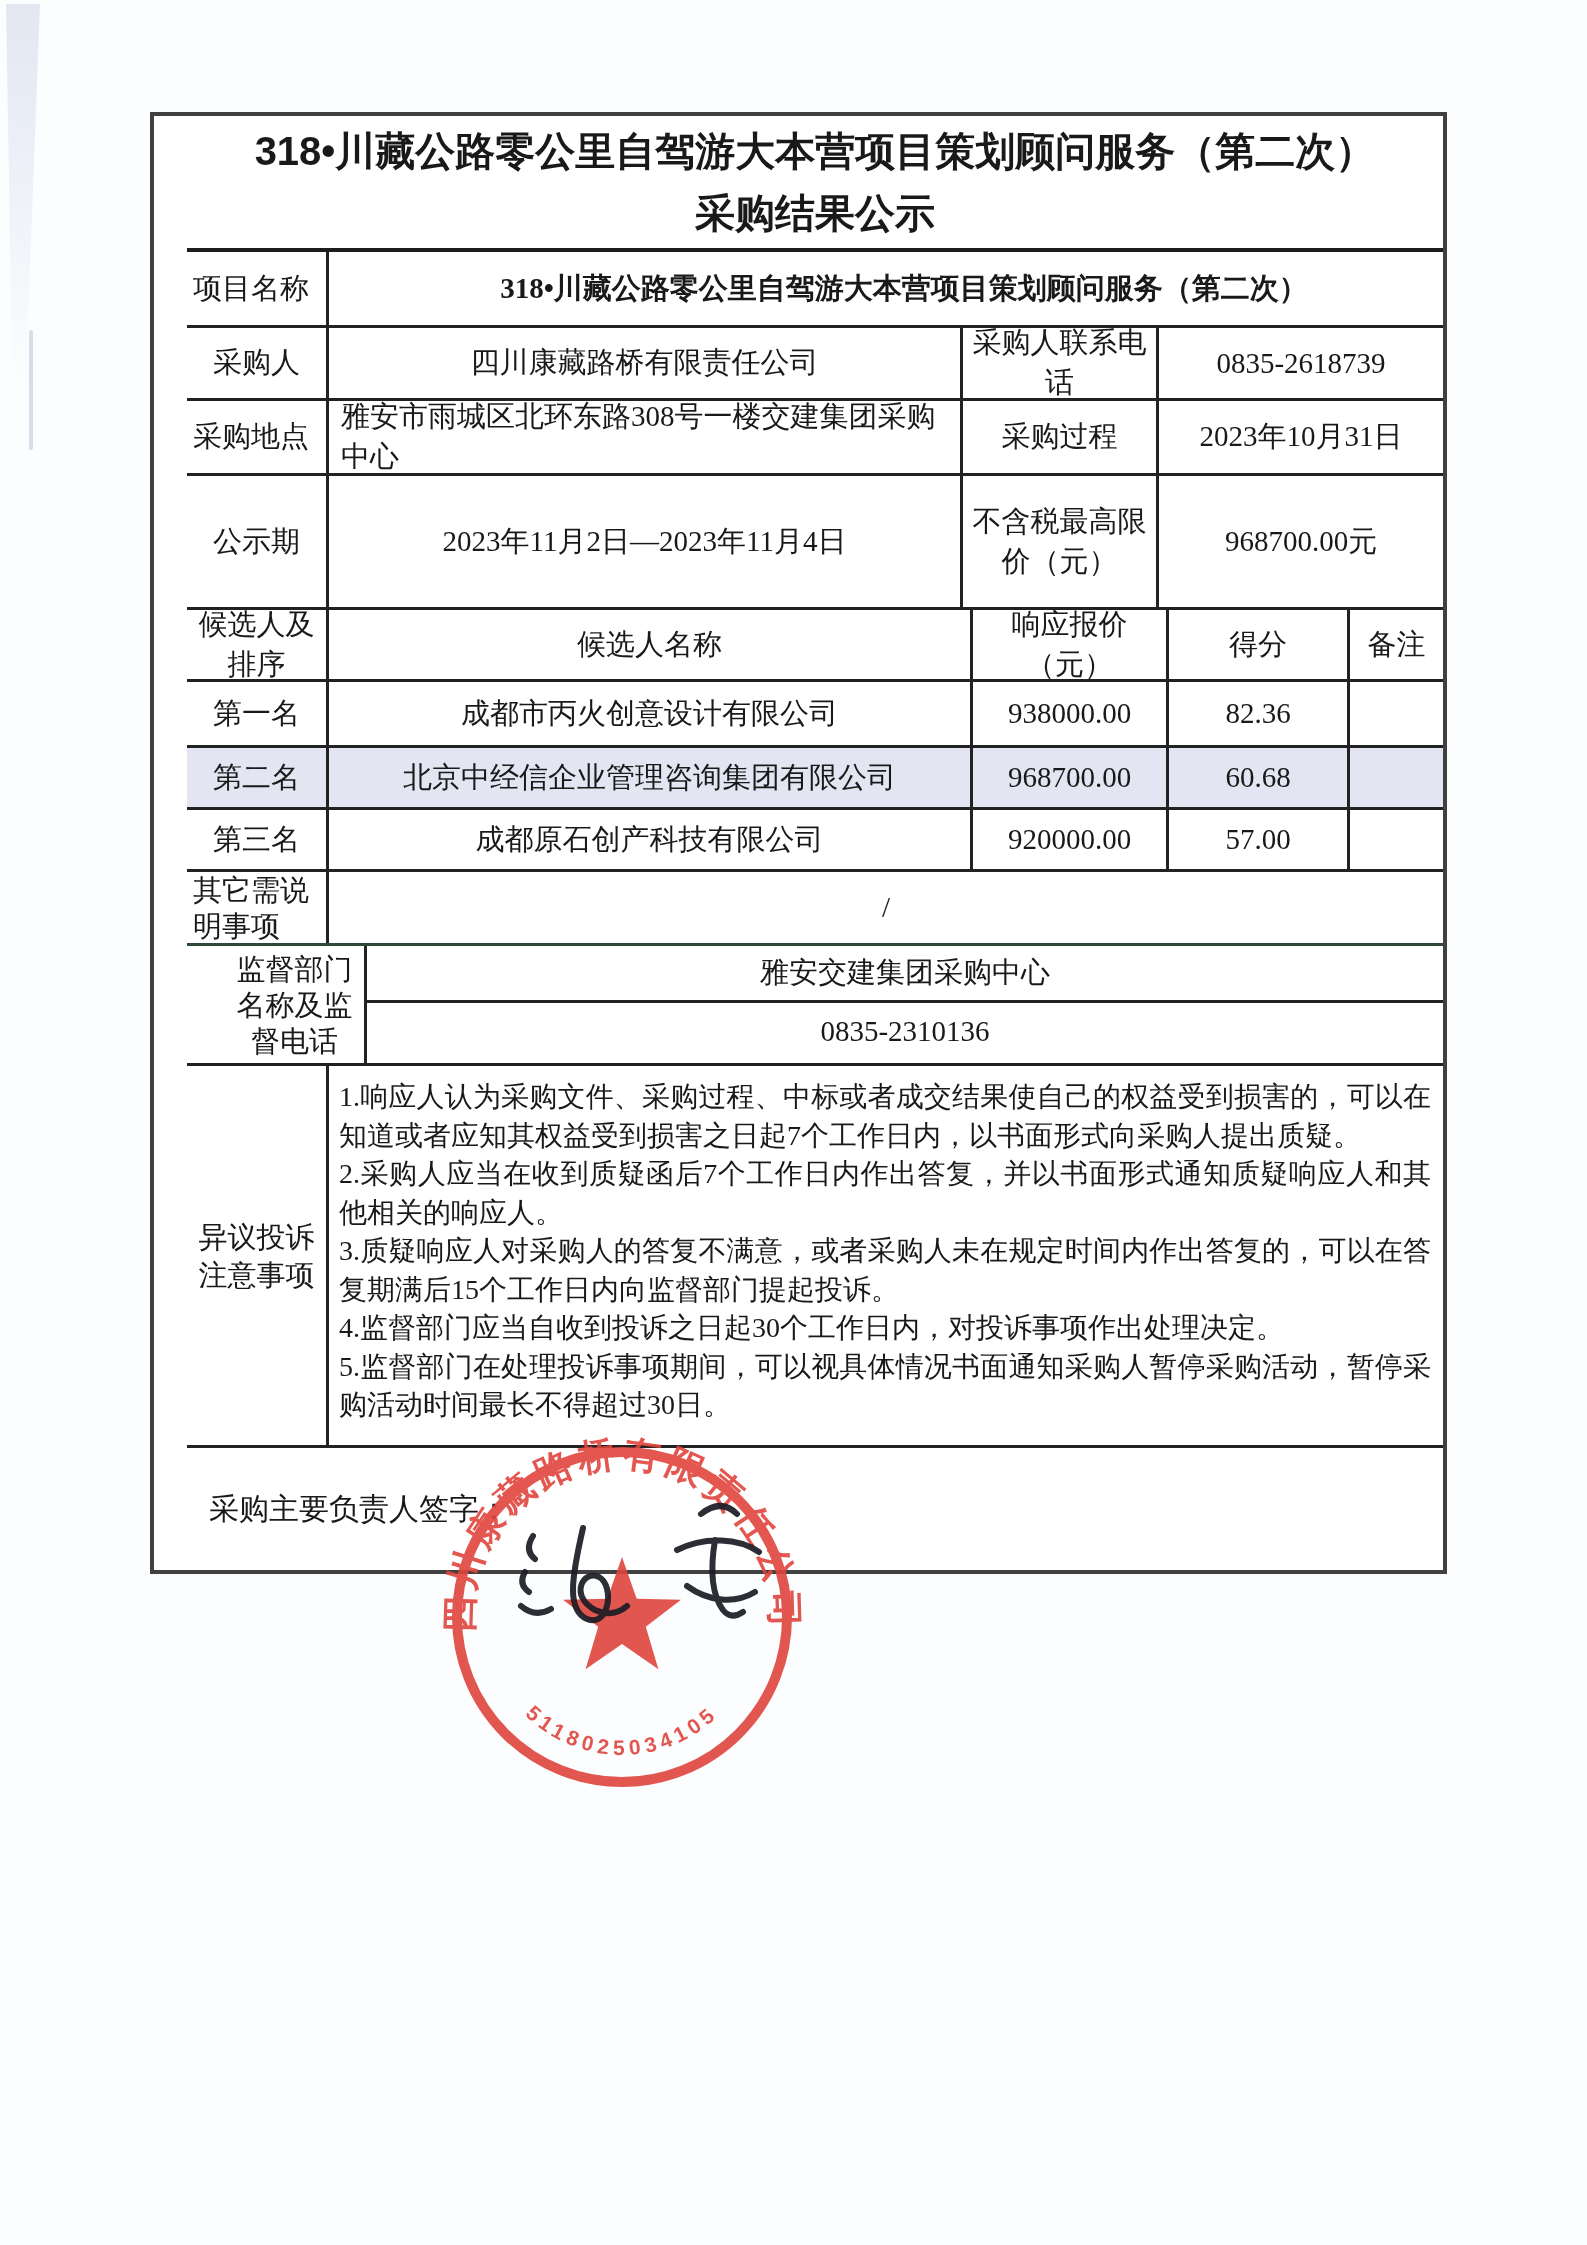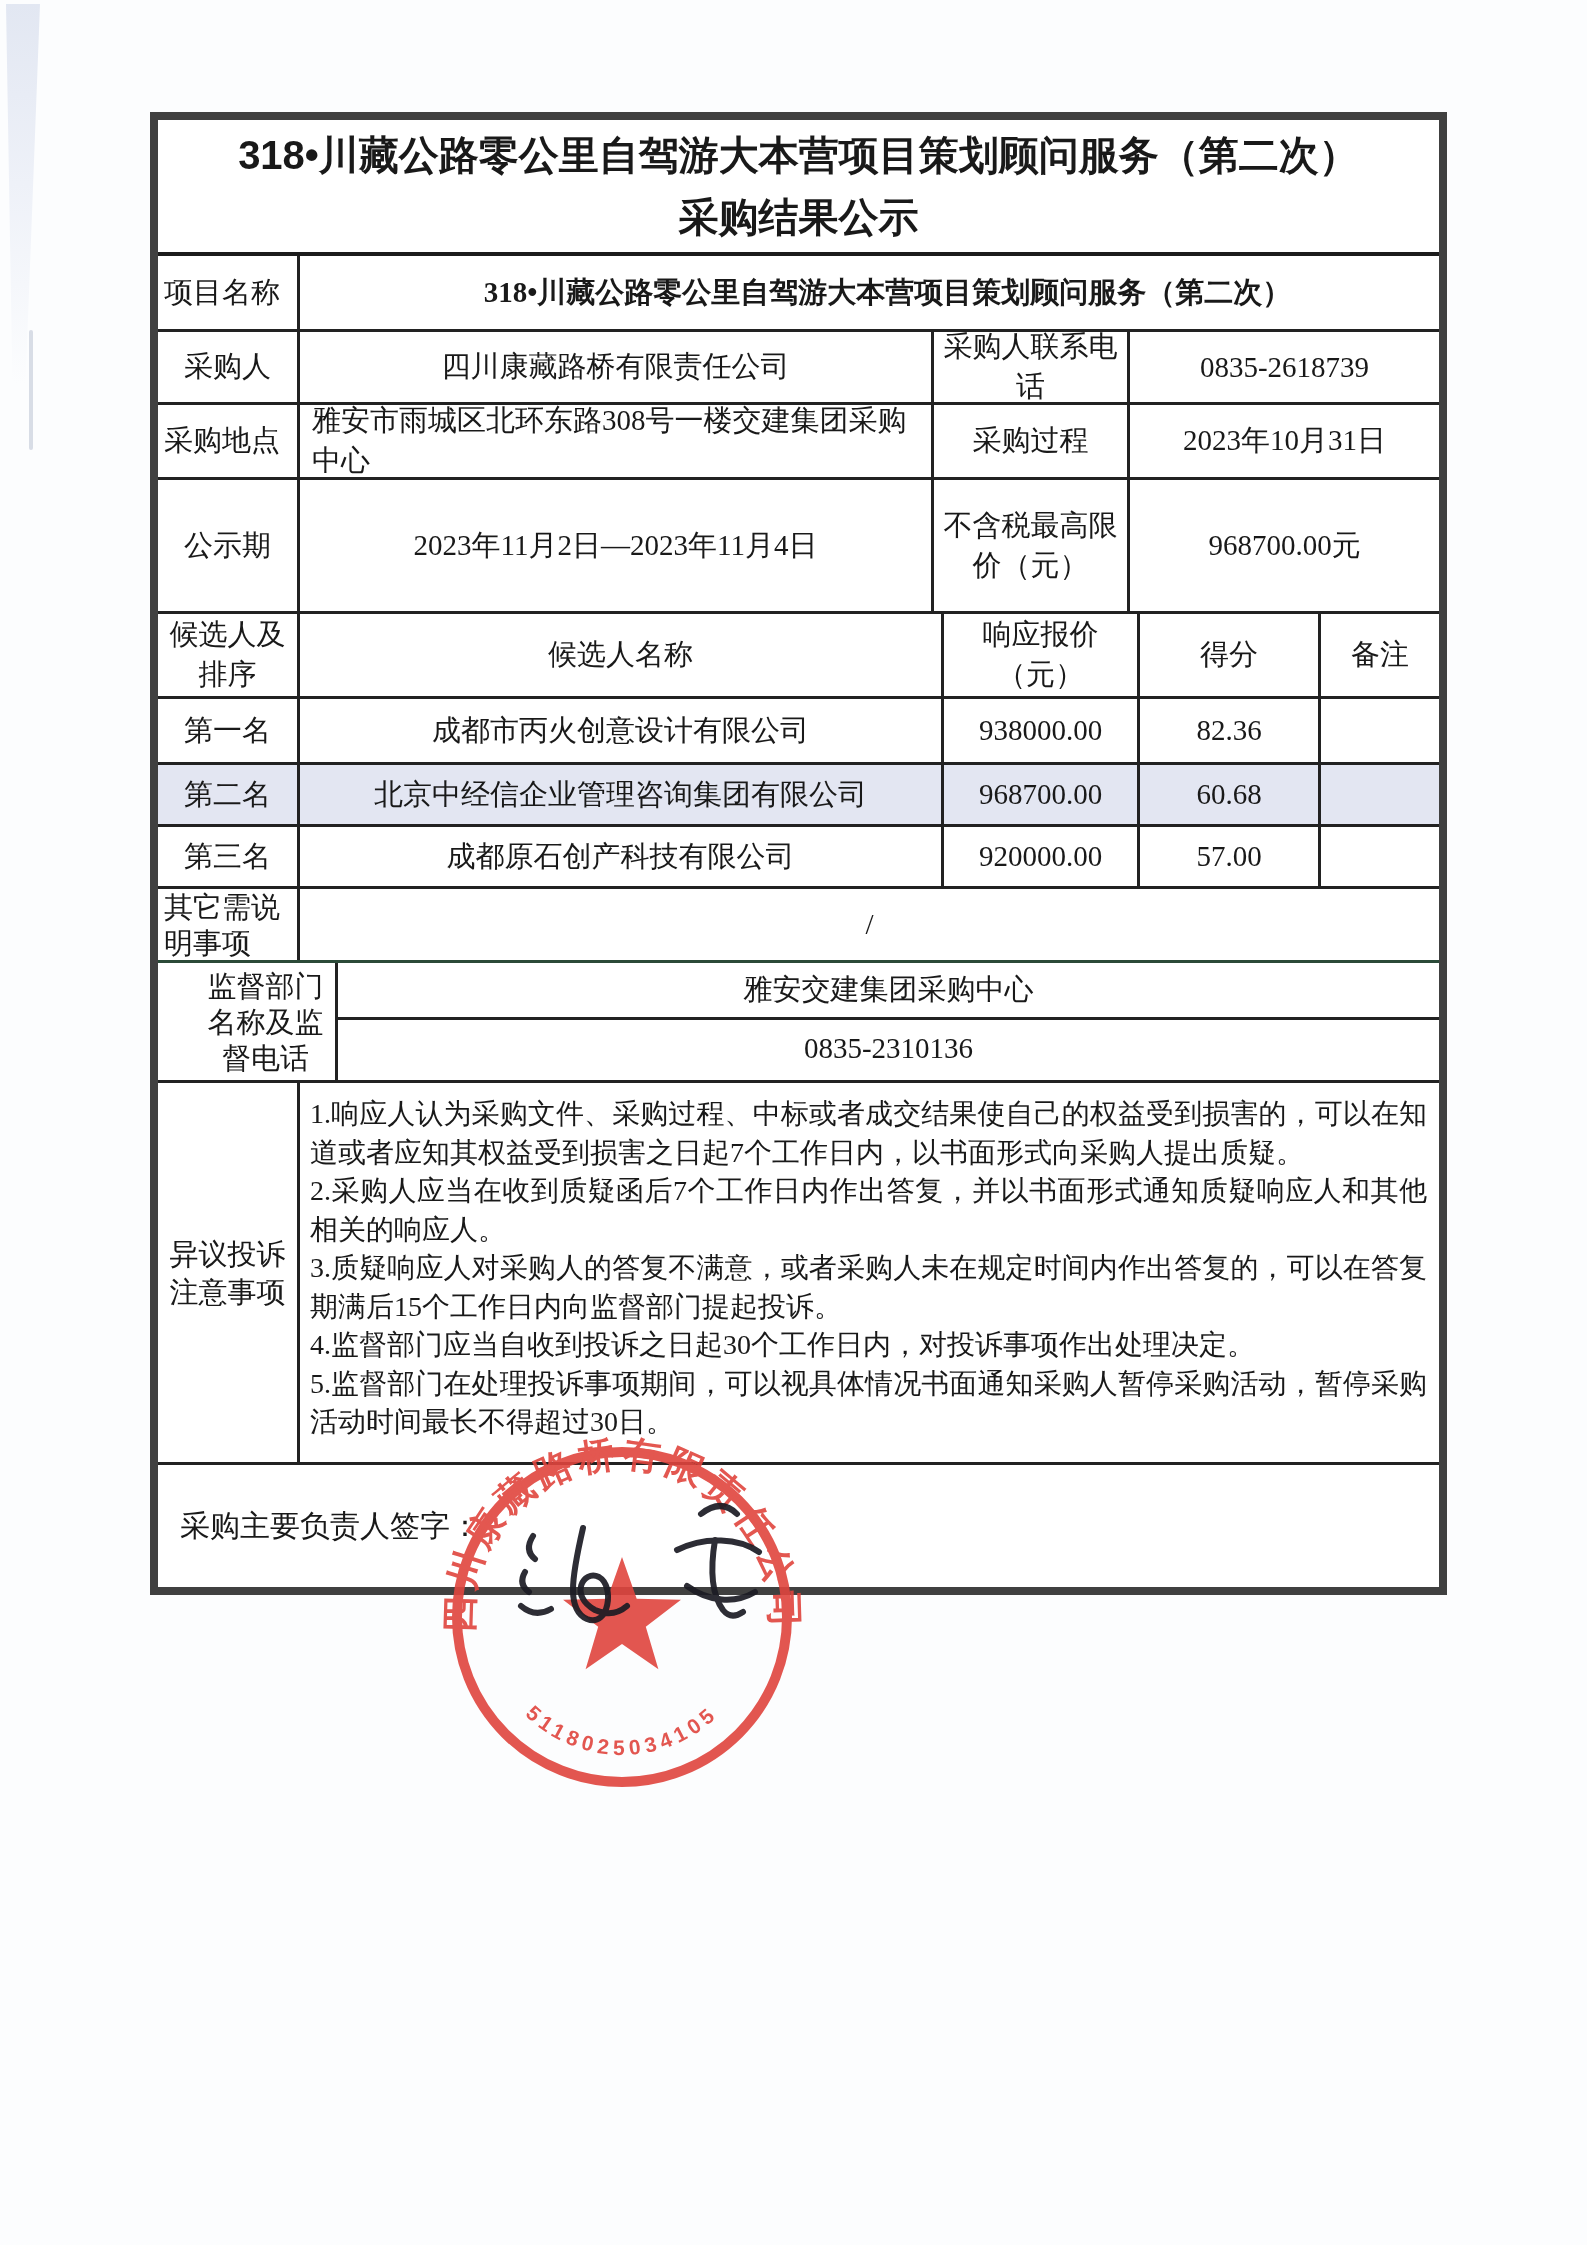--- a/index.html
+++ b/index.html
@@ -9,21 +9,21 @@
     font-family:"Liberation Serif","DejaVu Serif",serif;
     color:#191919;
   }
   
   .scan-wedge{position:absolute;left:6px;top:4px;width:34px;height:400px;
     background:linear-gradient(to bottom,#e2e7f2 0%,#eef1f8 45%,rgba(246,248,252,0) 95%);
     clip-path:polygon(0 0,100% 0,55% 100%,20% 100%);}
   .scan-line{position:absolute;left:29px;top:330px;width:4px;height:120px;background:#c9cedb;border-radius:3px;opacity:.7;}
 
   .tbl{position:absolute;left:150px;top:112px;width:1297px;background:#ffffff;
-       border:8px solid #404040;box-sizing:border-box;font-size:29px;}
+       border:4px solid #404040;box-sizing:border-box;font-size:29px;padding-left:33px;}
   .row{display:flex;border-bottom:3px solid #222;box-sizing:border-box;}
   .row.last{border-bottom:none;}
   .cell{border-right:3px solid #222;box-sizing:border-box;display:flex;
         align-items:center;justify-content:center;text-align:center;
         padding:2px 6px;overflow:hidden;}
   .cell.end{border-right:none;}
   .cell.left{justify-content:flex-start;text-align:left;}
   .w-label{width:142px;flex:0 0 auto;}
   .w-content{width:634px;flex:0 0 auto;}
   .w-l2{width:196px;flex:0 0 auto;}
@@ -85,21 +85,21 @@
     <div class="cell end w-val">2023年10月31日</div>
   </div>
 
   <div class="row" style="height:134px;justify-content:space-between;">
     <div class="cell w-label">公示期</div>
     <div class="cell w-content">2023年11月2日—2023年11月4日</div>
     <div class="cell w-l2">不含税最高限价（元）</div>
     <div class="cell end w-val">968700.00元</div>
   </div>
 
-  <div class="row" style="height:85px;">
+  <div class="row" style="height:72px;">
     <div class="cell w-label">候选人及排序</div>
     <div class="cell w-name">候选人名称</div>
     <div class="cell w-price">响应报价（元）</div>
     <div class="cell w-score">得分</div>
     <div class="cell end w-note">备注</div>
   </div>
 
   <div class="row" style="height:66px;">
     <div class="cell w-label">第一名</div>
     <div class="cell w-name">成都市丙火创意设计有限公司</div>

